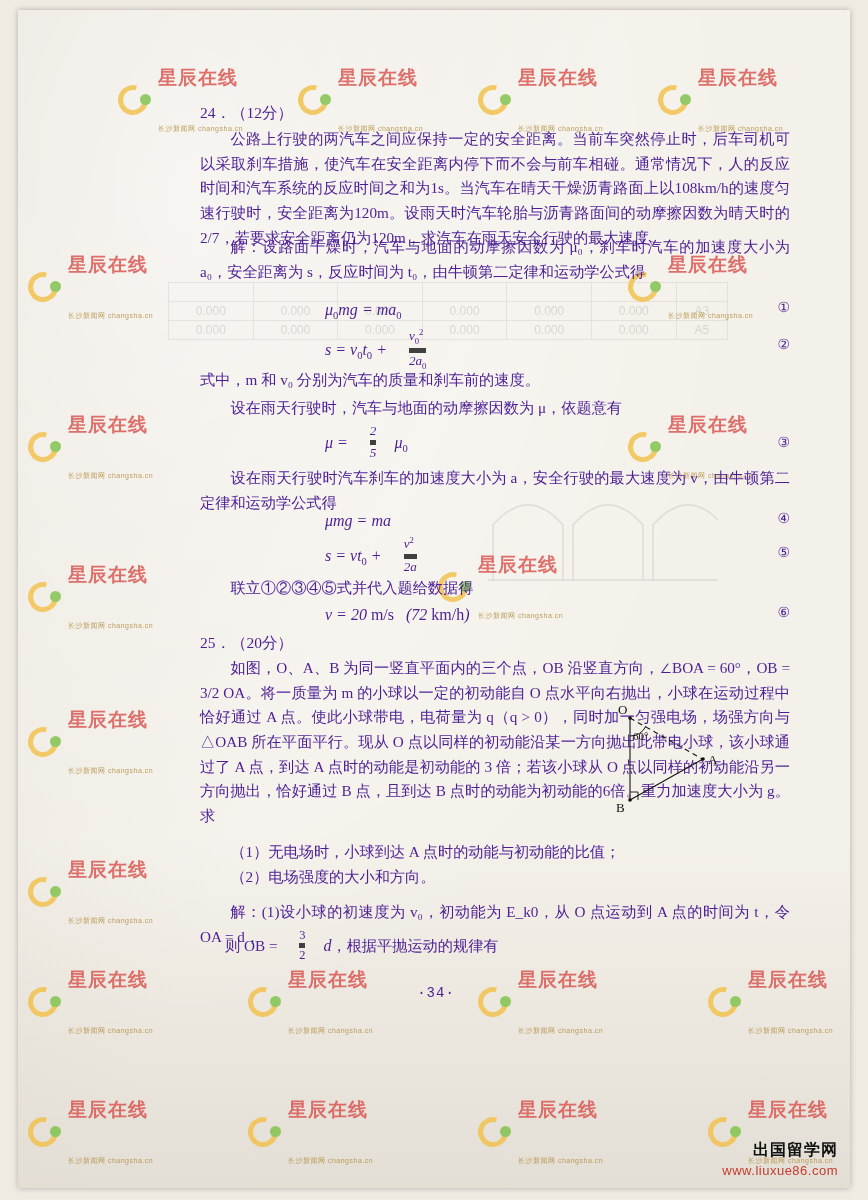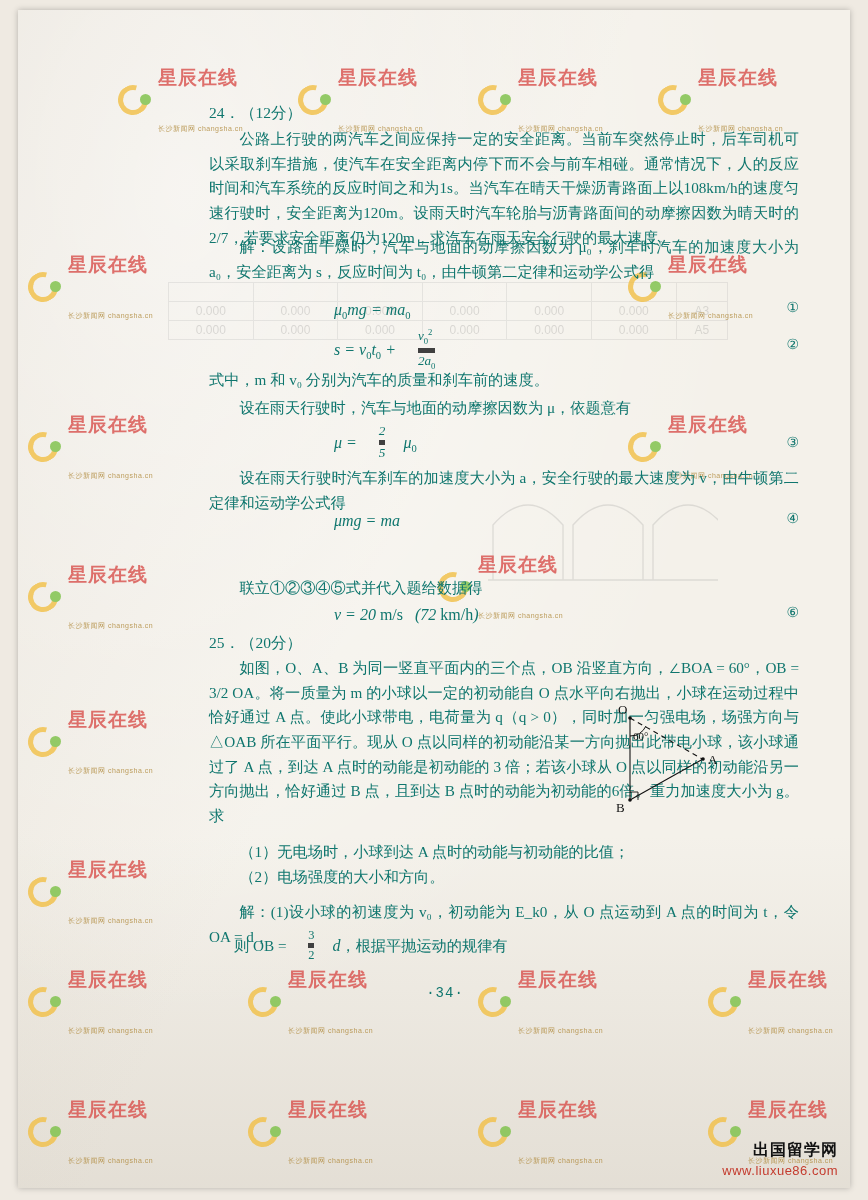--- a/index.html
+++ b/index.html
@@ -120,25 +120,25 @@
     top: 470px;
     width: 230px;
     height: 105px;
     opacity: 0.16;
     z-index: 1;
   }
 
   
   #content {
     position: absolute;
-    left: 11px; top: 0;
+    left: 2px; top: 0;
     width: 832px;
     height: 1178px;
     z-index: 3;
-    color: #0f766e;
+    color: #4c1d95;
     font-size: 15.2px;
     line-height: 1.62;
   }
   .blk { position: absolute; }
 
   .qnum {
     font-size: 15.5px;
   }
   .para {
     text-align: justify;
@@ -320,20 +320,32 @@
       <div class="eq-row">
         <span class="eq" style="position:absolute; left:125px;">μ<span>mg</span> = <span>ma</span></span>
         <span class="num-circ">④</span>
       </div>
     </div>
 
     <div class="blk" style="left:180px; top:456px; width:590px;">
       <div class="para indent2">设在雨天行驶时汽车刹车的加速度大小为 a，安全行驶的最大速度为 v，由牛顿第二定律和运动学公式得</div>
     </div>
 
+    <div class="blk" style="left:180px; top:524px; width:590px;">
+      <div class="eq-row" style="height:40px;">
+        <span class="eq" style="position:absolute; left:125px; top:4px;">
+          s = vt<sub class="sbn">0</sub> +
+          <span class="frac">
+              <span class="nom">v<sup class="exp">2</sup></span>
+              <span class="den">2a</span>
+            </span>
+        </span>
+        <span class="num-circ" style="top:8px;">⑤</span>
+      </div>
+    </div>
 
     <div class="blk" style="left:180px; top:566px; width:590px;">
       <div class="para indent2">联立①②③④⑤式并代入题给数据得</div>
     </div>
 
     <div class="blk" style="left:180px; top:592px; width:590px;">
       <div class="eq-row">
         <span class="eq" style="position:absolute; left:125px;">v = 20 <span class="up">m/s</span>&nbsp;&nbsp;&nbsp;(72 <span class="up">km/h</span>)</span>
         <span class="num-circ">⑥</span>
       </div>

